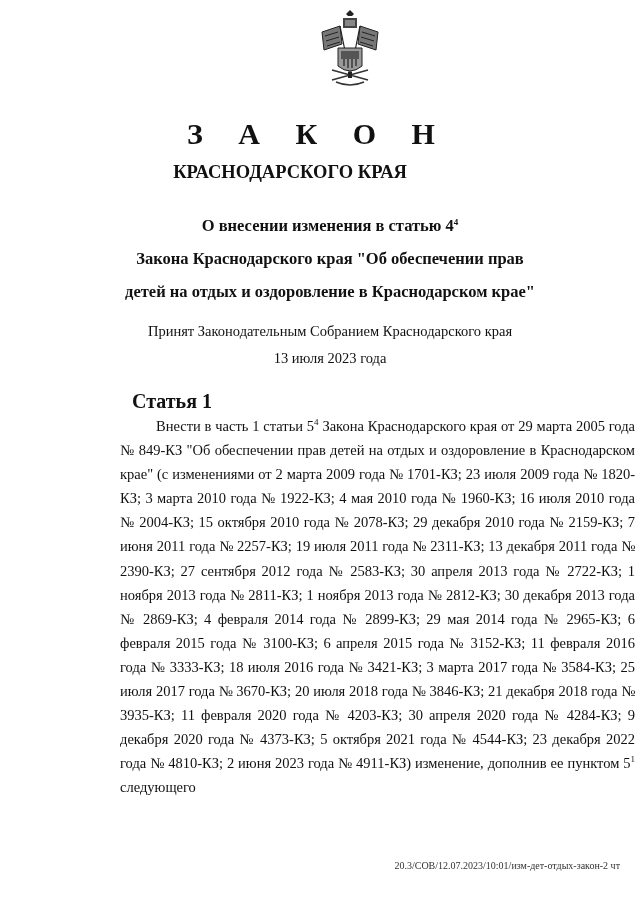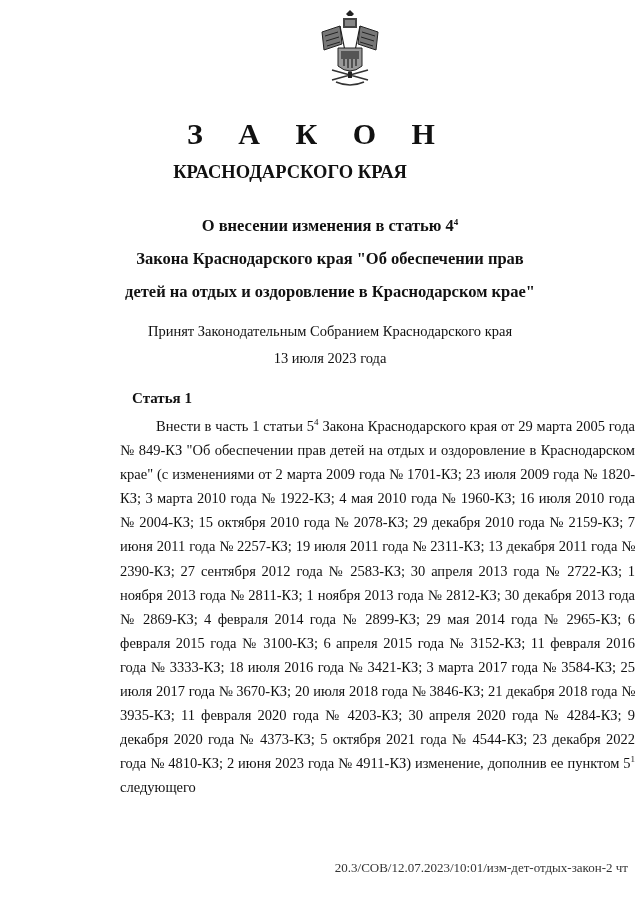--- a/index.html
+++ b/index.html
@@ -20,30 +20,30 @@
   .law-name {
     position: absolute; left: 0; width: 660px; top: 209px; text-align: center;
     font-weight: bold; font-size: 16.5px; line-height: 33px;
   }
   .law-name sup, .para sup { font-size: 9px; line-height: 0; vertical-align: 6px; }
   .adopted {
     position: absolute; left: 0; width: 660px; top: 318px; text-align: center;
     font-size: 14.5px; line-height: 27px;
   }
   .article-heading {
-    position: absolute; left: 132px; top: 390px; font-weight: bold; font-size: 15px;
+    position: absolute; left: 132px; top: 390px; font-weight: bold; font-size: 20px;
   }
   .para {
     position: absolute; left: 97px; top: 414px; width: 515px;
     font-size: 14.5px; line-height: 24.1px; text-align: justify; text-indent: 36px;
     hyphens: manual;
     margin-left: 23px;
   }
   .footer {
-    position: absolute; right: 12px; top: 860px; font-size: 13px; color: #333;
+    position: absolute; right: 20px; top: 860px; font-size: 10px; color: #333;
   }
 </style>
 </head>
 <body>
 
 <div class="emblem">
   <svg width="68" height="80" viewBox="0 0 68 80">
 
     <path d="M30 4 L34 0 L38 4 L36 6 L32 6 Z" fill="#222"></path>
     <rect x="27" y="8" width="14" height="10" fill="#444"></rect>

